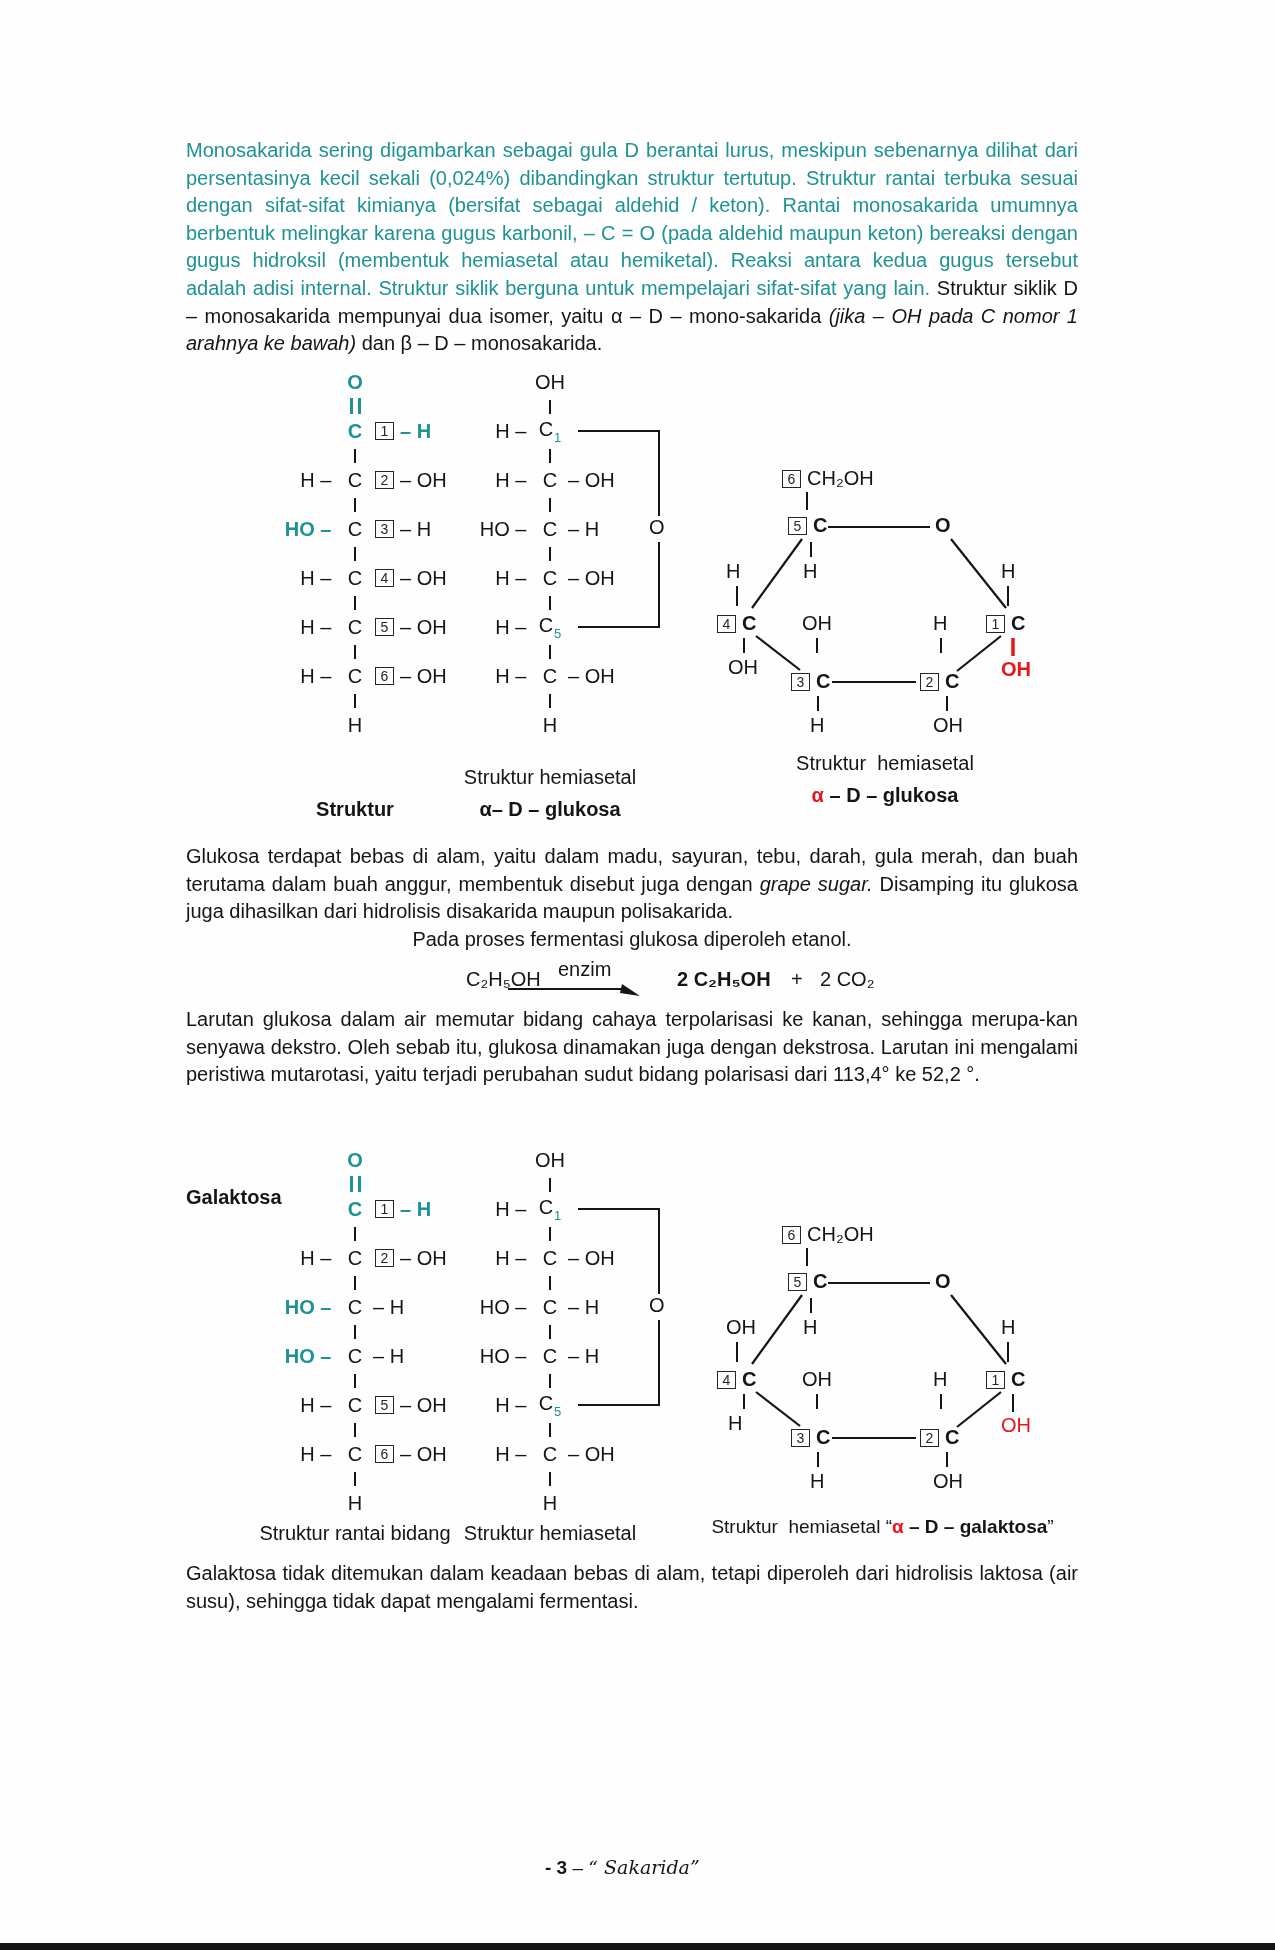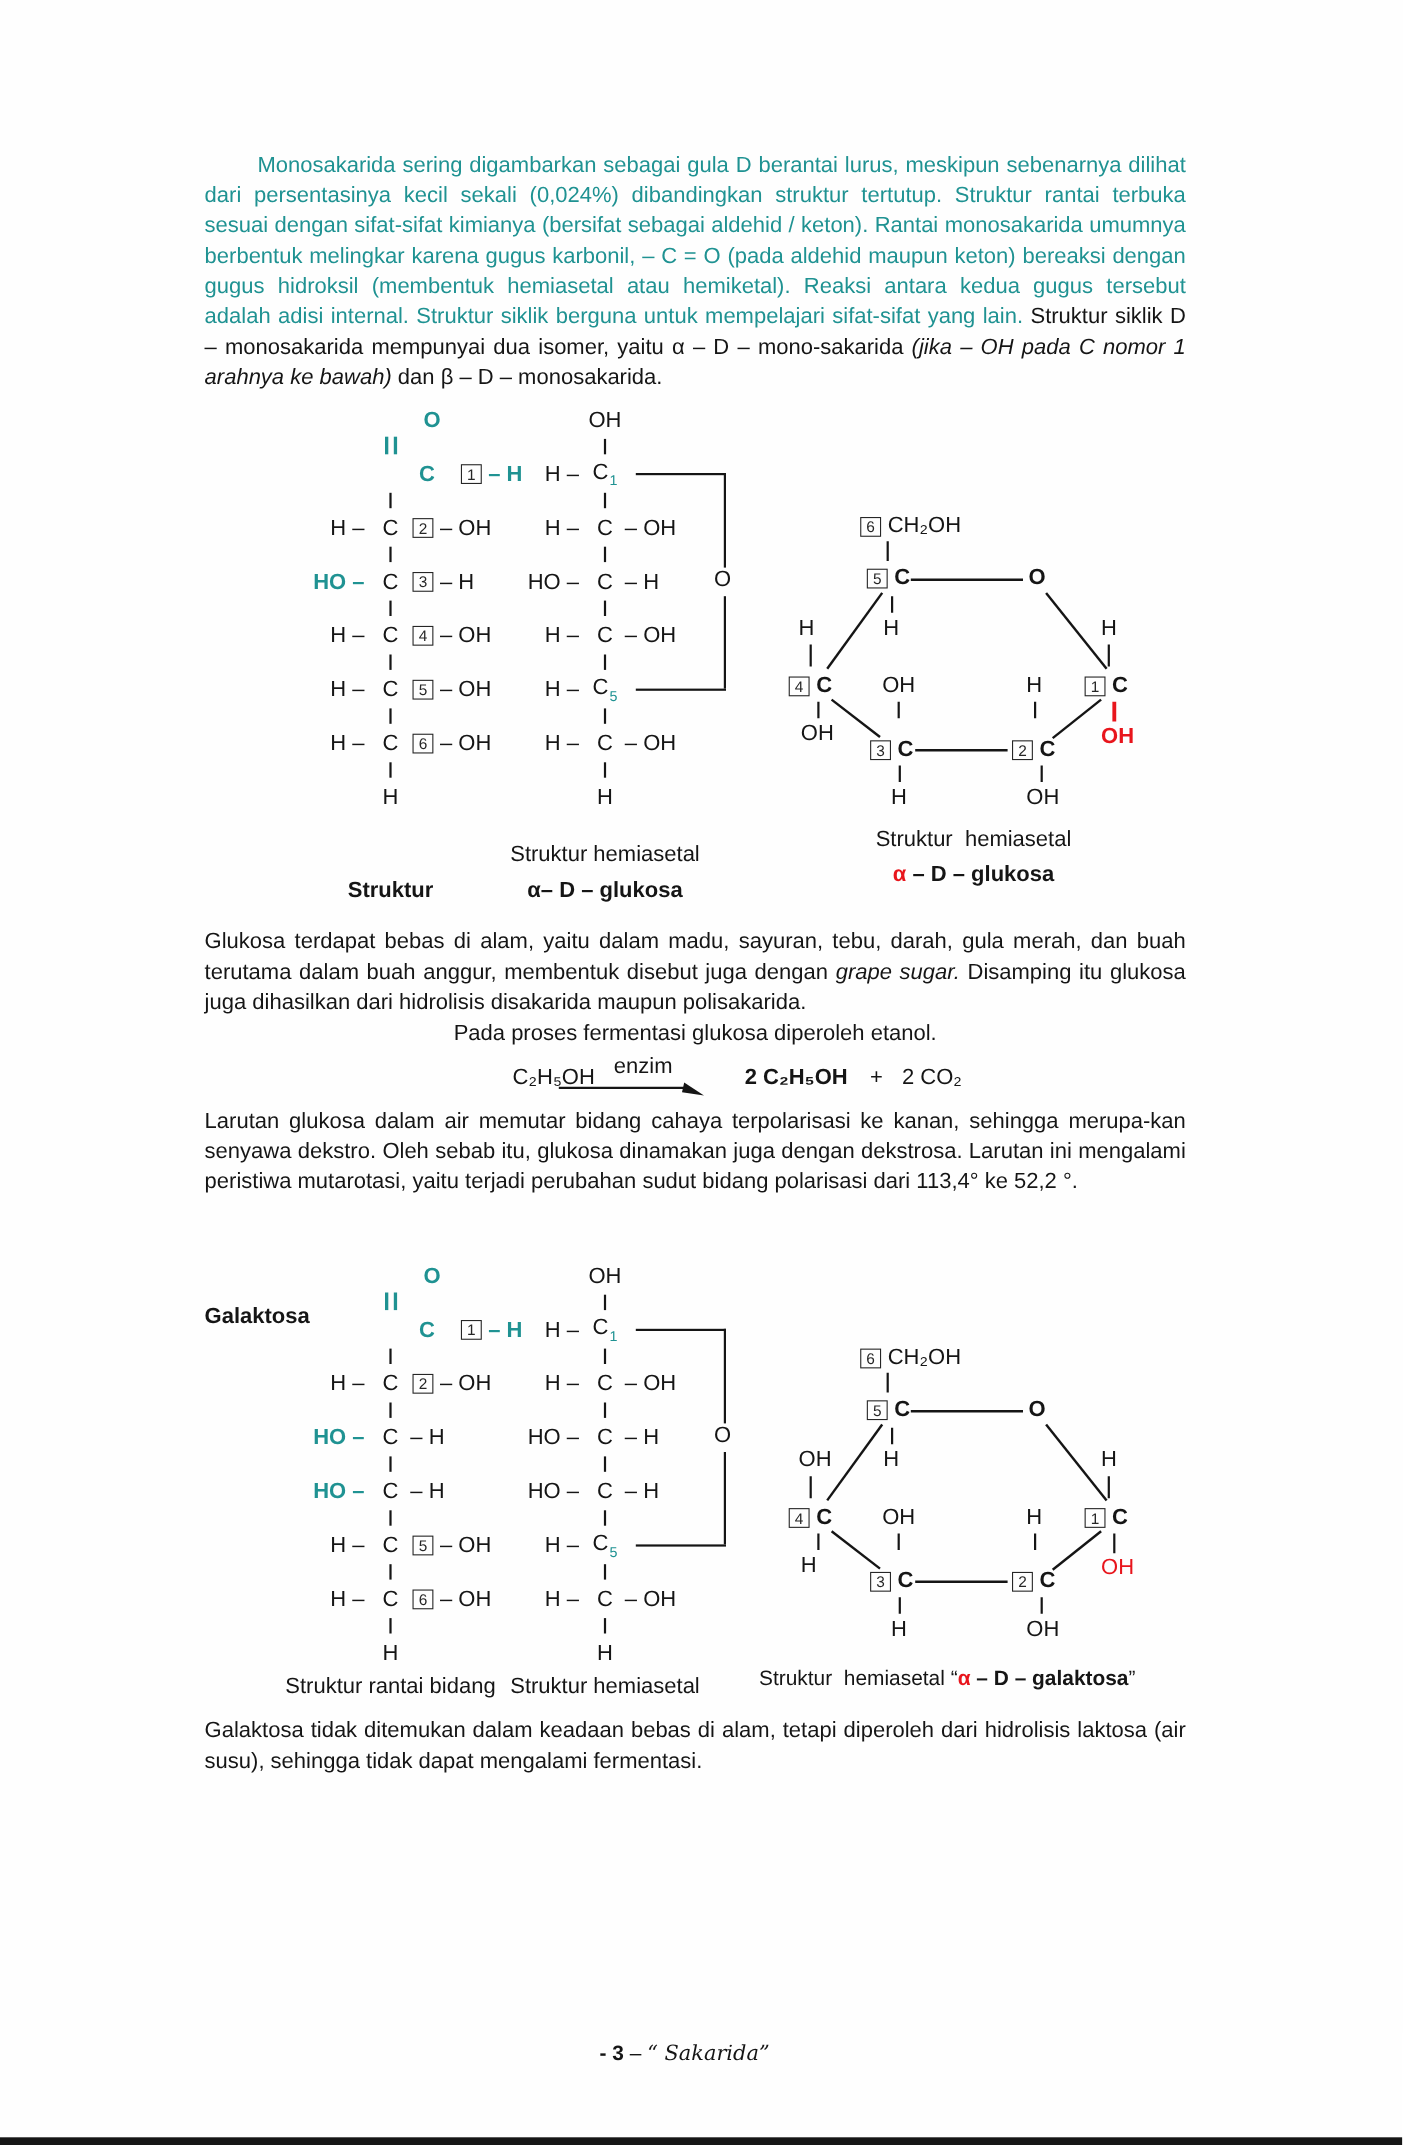--- a/index.html
+++ b/index.html
@@ -1,20 +1,20 @@
 <!DOCTYPE html>
 <html><head>
 <meta charset="utf-8">
 <style>
   html,body{margin:0;padding:0;background:#ffffff;}
   .pg{position:relative;width:1275px;height:1950px;background:#fefefe;overflow:hidden;
       font-family:"Liberation Sans","DejaVu Sans",sans-serif;color:#151515;}
   .para{position:absolute;left:186px;width:892px;font-size:20px;line-height:27.6px;text-align:justify;}
   .para p{margin:0;}
-  .teal{color:#1f9292;margin-left:48px;}
+  .teal{color:#1f9292;}
   .red{color:#e8151c;}
   .b{font-weight:bold;}
   .it{font-style:italic;}
   
   .chain{position:absolute;width:240px;}
   .srow{height:24.5px;display:grid;grid-template-columns:1fr 36px 1fr;align-items:center;}
   .sl{text-align:right;font-size:20px;white-space:pre;}
   .sc{text-align:center;font-size:20px;line-height:1;}
   .sr{text-align:left;font-size:20px;white-space:pre;display:flex;align-items:center;}
   .vbond{display:inline-block;width:2px;height:14px;background:#151515;}
@@ -43,21 +43,21 @@
   .rg-c3grp{left:99px;top:208px;}
   .rg-b3{left:120px;top:252px;}
   .rg-h2{left:243px;top:150px;}
   .rg-c2grp{left:228px;top:208px;}
   .rg-b2{left:243px;top:252px;}
   .rg-h1{left:311px;top:98px;}
   .rg-c1grp{left:294px;top:150px;}
   .rg-redoh{left:311px;top:196px;}
   .rg-lab1{left:85px;top:290px;width:220px;text-align:center;}
   .rg-lab2{left:85px;top:322px;width:220px;text-align:center;}
-  .rga-caption{left:0px;top:298px;width:385px;font-size:19px;}
+  .rga-caption{left:0px;top:298px;width:385px;text-align:center;font-size:19px;}
   
   .eqtxt{position:absolute;font-size:20px;white-space:pre;}
   .heading{position:absolute;left:186px;font-size:20px;font-weight:bold;text-align:center;}
   .footer{position:absolute;left:545px;top:1856px;font-size:19px;white-space:pre;}
   .footer .title{font-family:"DejaVu Serif","Liberation Serif",serif;font-style:italic;}
   .scanbar{position:absolute;left:0;bottom:0;width:1275px;height:7px;background:#161616;}
 </style>
 </head>
 <body>
 

